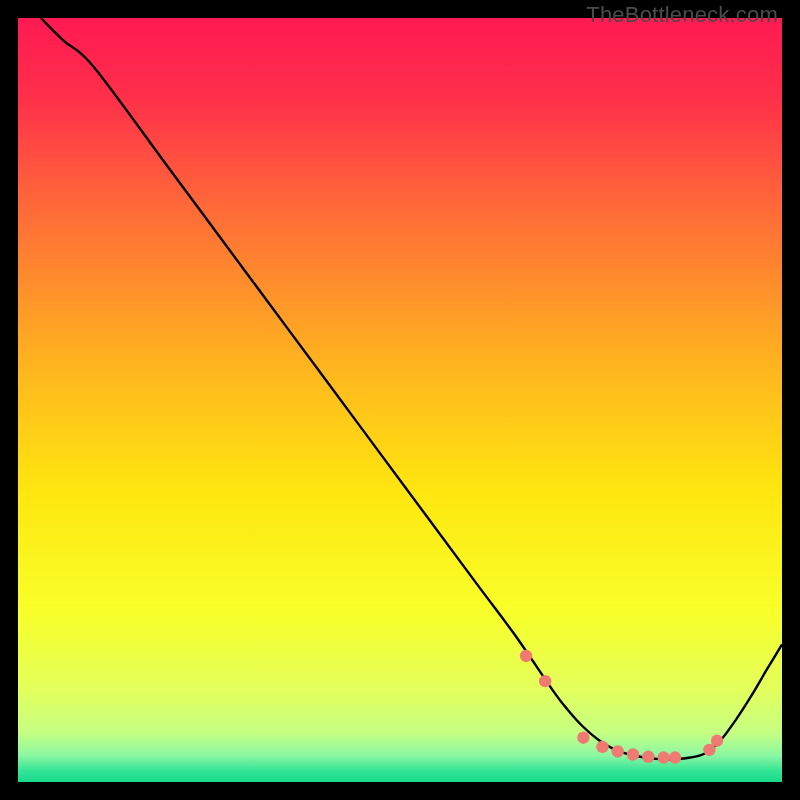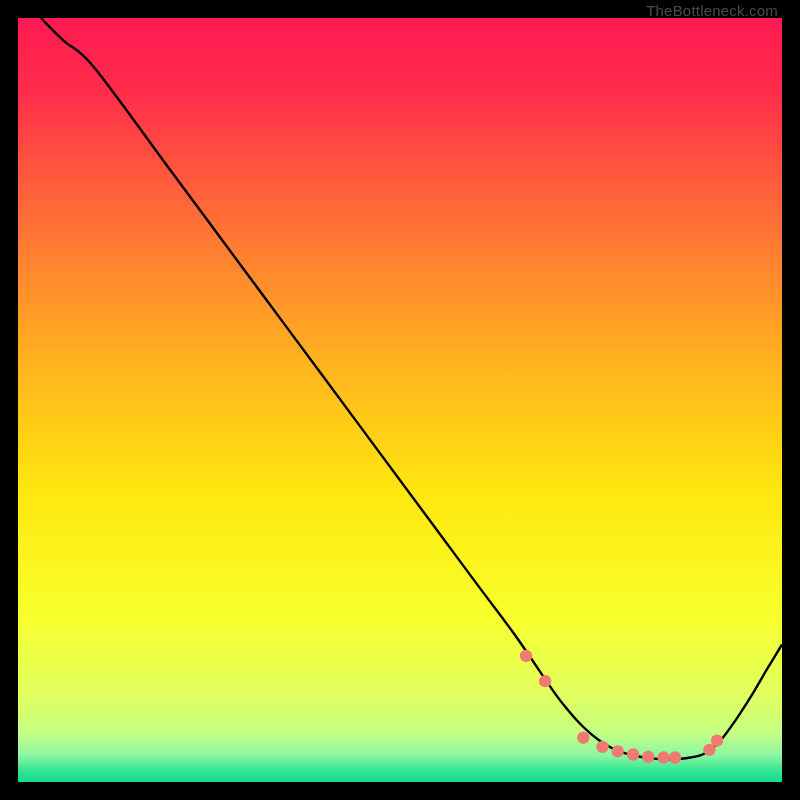--- a/index.html
+++ b/index.html
@@ -24,21 +24,21 @@
     left: 0;
     top: 0;
     width: 764px;
     height: 764px;
   }
   .watermark {
     position: absolute;
     top: 2px;
     right: 22px;
     color: #4b4b4b;
-    font-size: 15px;
+    font-size: 22px;
     font-weight: 500;
     letter-spacing: 0.2px;
   }
 </style>
 </head>
 <body>
 
 <div class="frame">
   <svg class="plot" viewBox="0 0 764 764" preserveAspectRatio="none">
     <defs>

